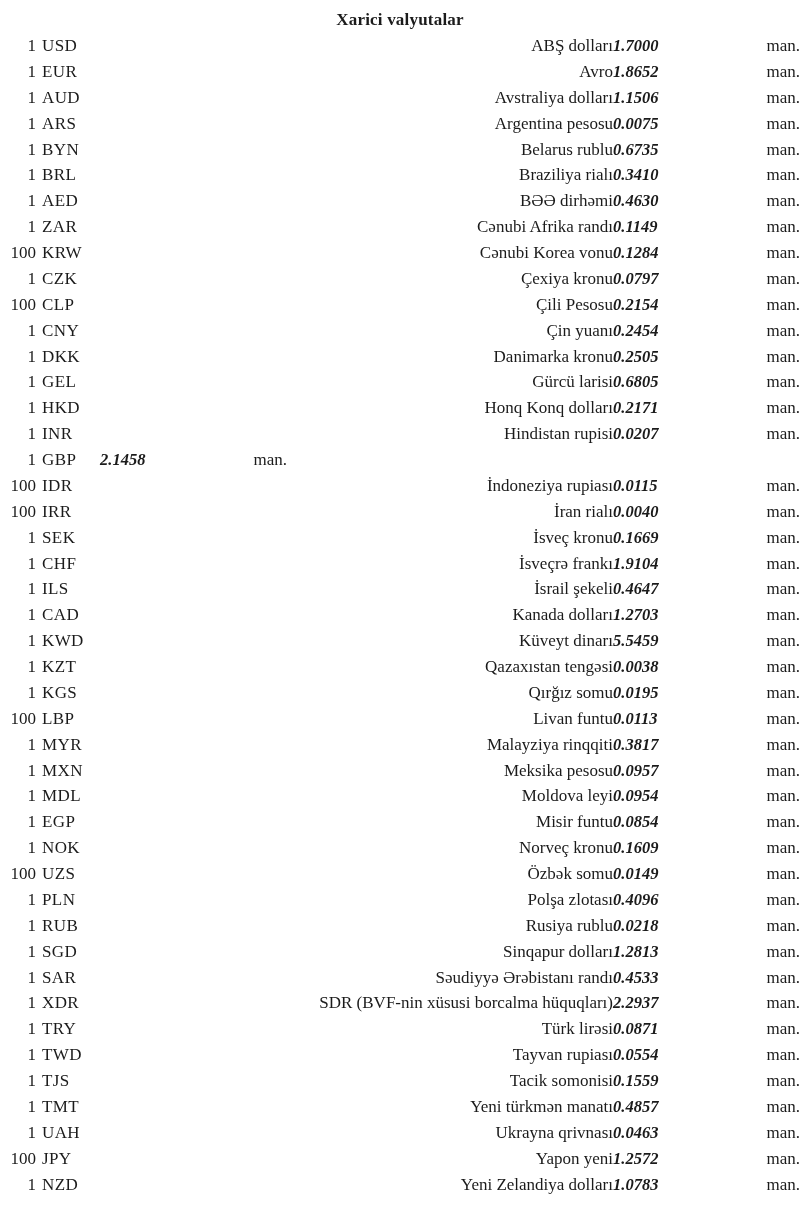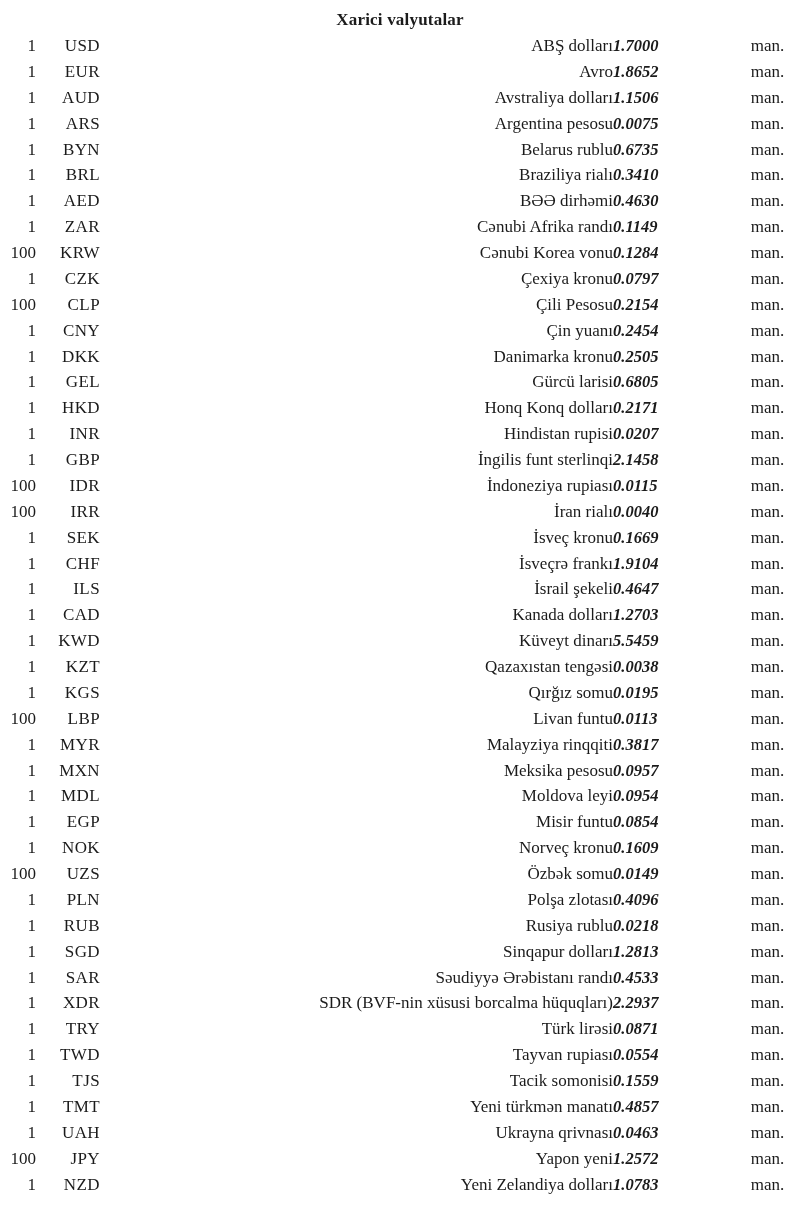--- a/index.html
+++ b/index.html
@@ -41,42 +41,42 @@
   }
   .qty {
     flex: none;
     width: 36px;
     text-align: right;
   }
   .code {
     flex: none;
     width: 58px;
     margin-left: 6px;
-    text-align: right;
+    text-align: left;
     letter-spacing: 0.4px;
   }
   .name {
     flex: 1 1 auto;
     margin-left: 10px;
     overflow: hidden;
     text-align: right;
   }
   .rate {
     flex: none;
     width: 92px;
     font-weight: bold;
     font-style: italic;
     font-size: 16.5px;
   }
   .unit {
     flex: none;
     width: 95px;
     box-sizing: border-box;
     padding-left: 30px;
-    text-align: center;
+    text-align: right;
   }
 </style>
 </head>
 <body>
 
 <div class="page">
   <div class="doc-title">Xarici valyutalar</div>
 
   <div class="rows">
 
@@ -204,21 +204,20 @@
         <span class="qty">1</span>
         <span class="code">INR</span>
         <span class="name">Hindistan rupisi</span>
         <span class="rate">0.0207</span>
         <span class="unit">man.</span>
       </div>
 
       <div class="row">
         <span class="qty">1</span>
         <span class="code">GBP</span>
-        <span class="name">İngilis funt sterlinqi</span>
         <span class="rate">2.1458</span>
         <span class="unit">man.</span>
       </div>
 
       <div class="row">
         <span class="qty">100</span>
         <span class="code">IDR</span>
         <span class="name">İndoneziya rupiası</span>
         <span class="rate">0.0115</span>
         <span class="unit">man.</span>

